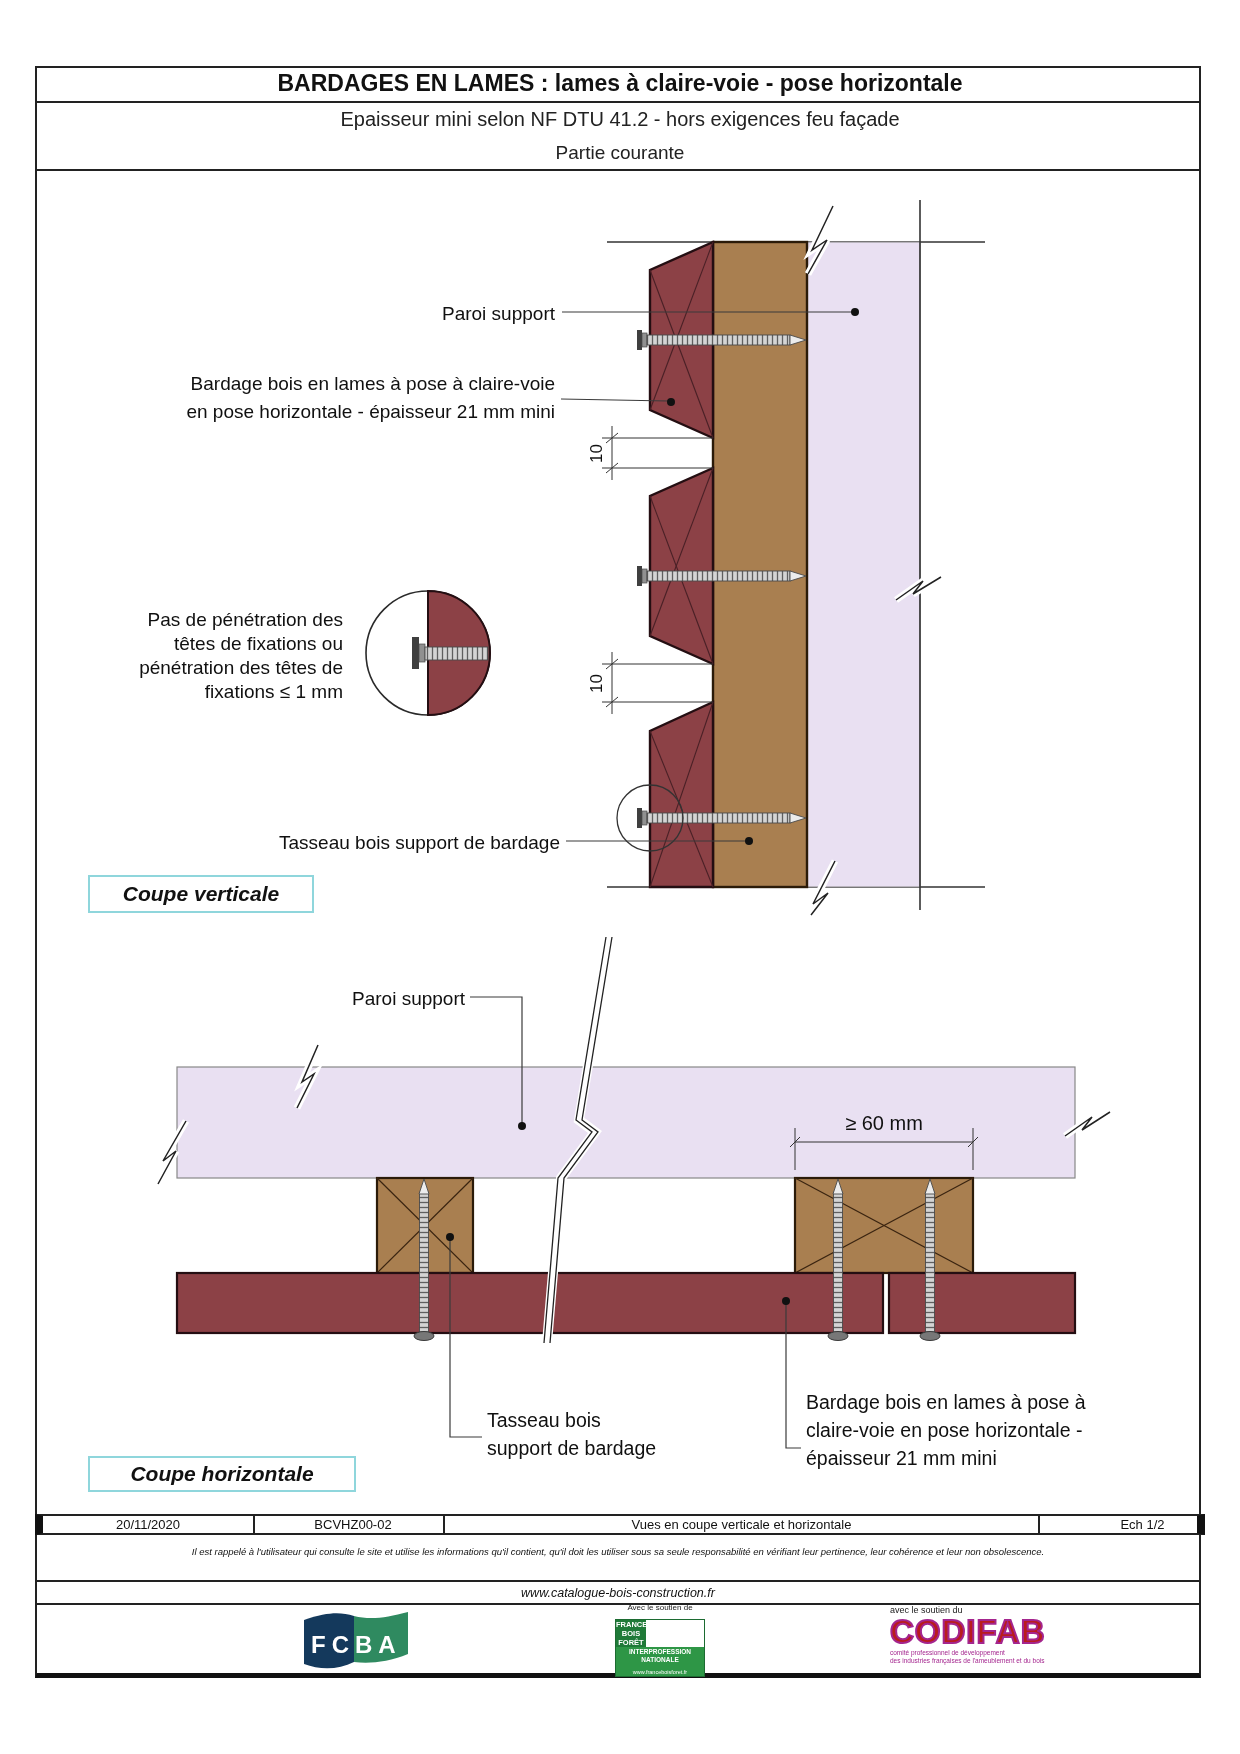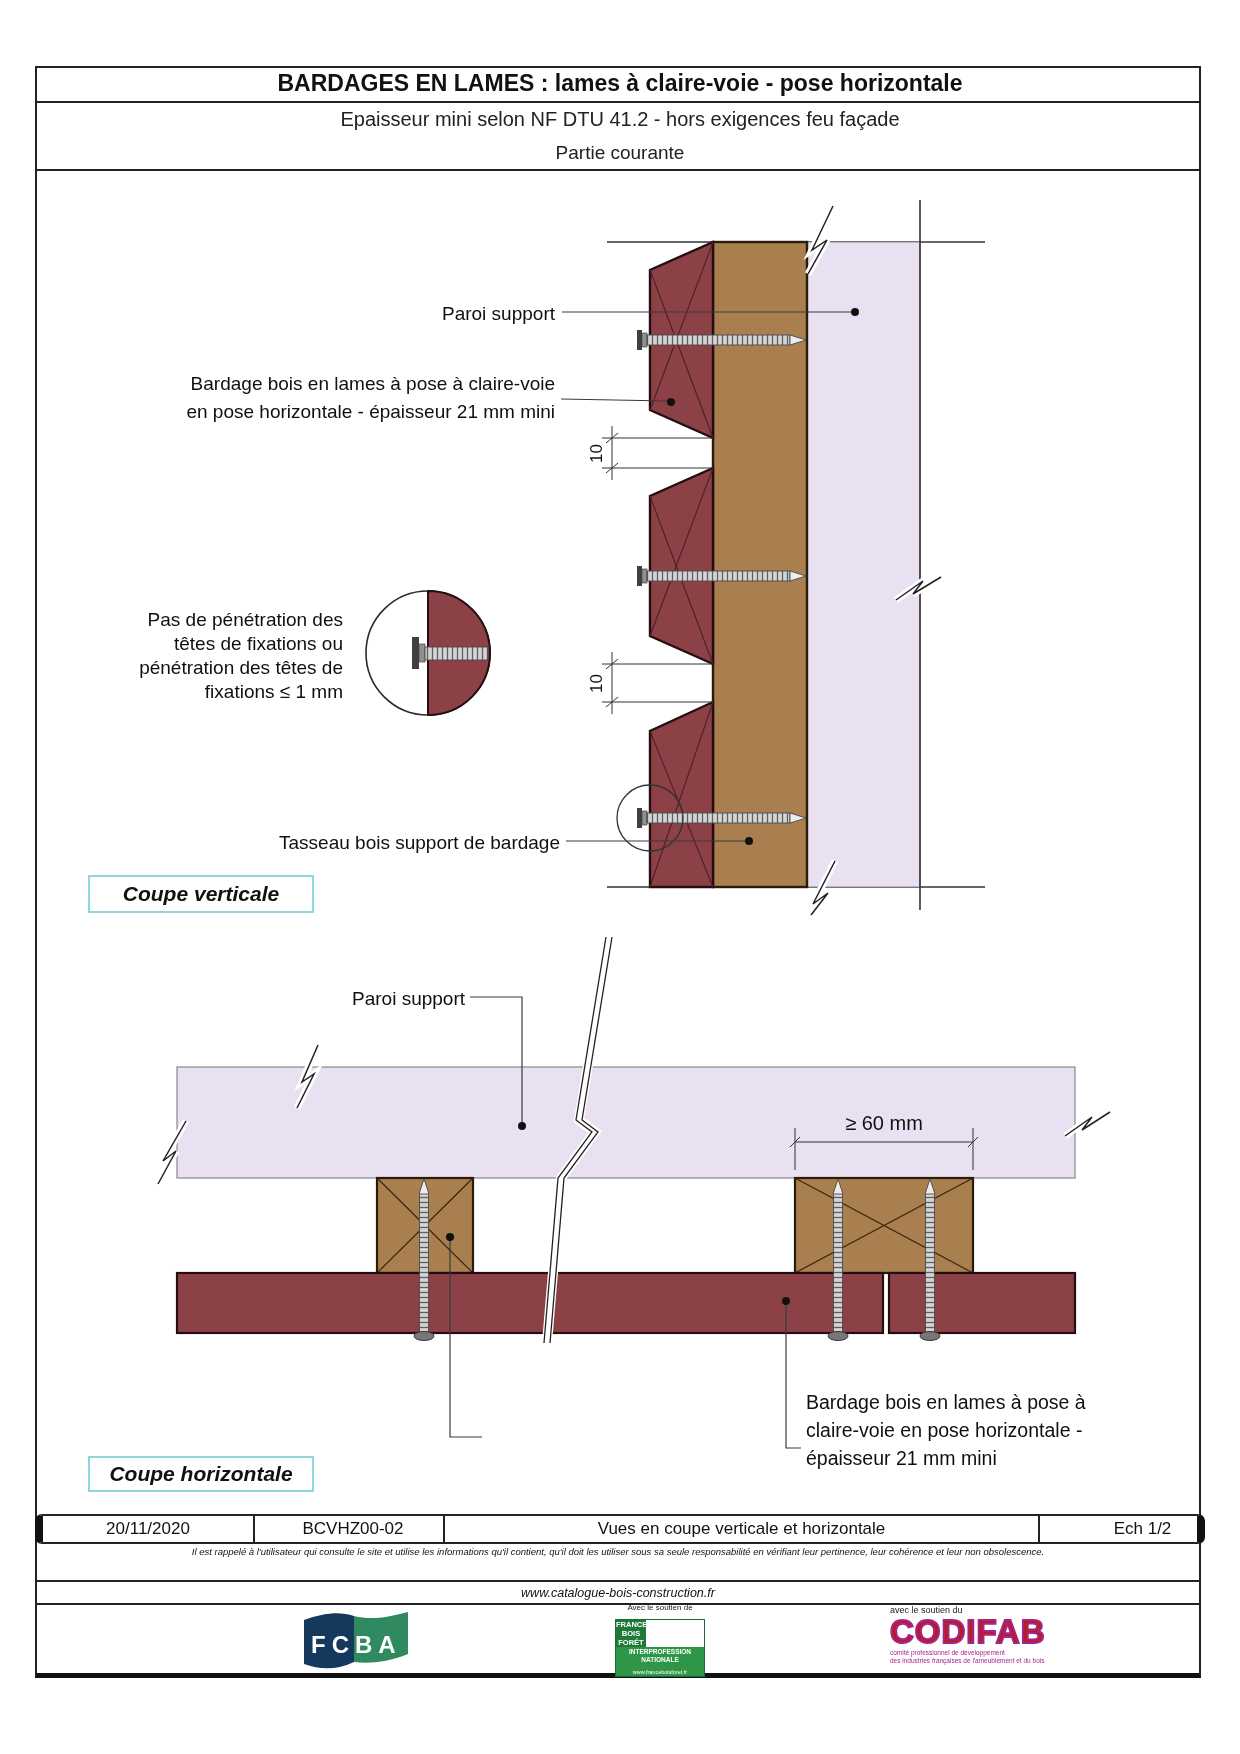--- a/index.html
+++ b/index.html
@@ -13,23 +13,23 @@
   .hdr1{top:66px;height:35px;font-size:23px;font-weight:bold;}
   .hdr2{top:103px;height:32px;font-size:20px;color:#222;}
   .hdr3{top:137px;height:32px;font-size:19px;color:#222;}
   .draw{position:absolute;left:0;top:0;}
   .lbl{position:absolute;font-size:19px;line-height:27px;color:#101010;}
   .r{text-align:right;}
   .rot{transform:rotate(-90deg);transform-origin:center;font-size:17px;text-align:center;}
   .sec-box{position:absolute;border:2px solid #8FD6DC;background:#fff;
            display:flex;align-items:center;justify-content:center;
            font-weight:bold;font-style:italic;font-size:21px;box-sizing:border-box;}
-  .ftable{position:absolute;left:35px;top:1514px;width:1170px;height:30px;
+  .ftable{position:absolute;left:35px;top:1514px;width:1170px;height:21px;
           display:flex;box-sizing:border-box;border-top:2px solid #222;border-bottom:2px solid #222;
-          border-left:8px solid #111;border-right:8px solid #111;font-size:17px;border-radius:7px;}
+          border-left:8px solid #111;border-right:8px solid #111;font-size:13px;}
   .ftable .cell{display:flex;align-items:center;justify-content:center;
                 border-right:2px solid #222;box-sizing:border-box;}
   .ftable .cell:last-child{border-right:none;padding-left:48px;}
   .c-date{width:212px;} .c-ref{width:190px;padding-left:8px;} .c-desc{width:595px;} .c-scale{flex:1;}
   .fdisc{position:absolute;left:35px;top:1542px;width:1166px;height:40px;
          border-left:2px solid #222;border-right:2px solid #222;border-bottom:2px solid #222;
          box-sizing:border-box;font-size:9.5px;font-style:italic;text-align:center;padding-top:4px;}
   .fwww{position:absolute;left:35px;top:1582px;width:1166px;height:23px;
         border-left:2px solid #222;border-right:2px solid #222;border-bottom:2px solid #222;
         box-sizing:border-box;font-size:12.5px;font-style:italic;display:flex;
@@ -251,28 +251,32 @@
   <div class="lbl rot" style="left:578px;top:670px;width:36px;">10</div>
 
   <div class="sec-box" style="left:88px;top:875px;width:226px;height:38px;">
     <span>Coupe verticale</span>
   </div>
 
   <div class="lbl" style="left:352px;top:985px;width:120px;">Paroi support</div>
 
   <div class="lbl" style="left:795px;top:1110px;width:178px;text-align:center;font-size:20px;">≥ 60 mm</div>
 
+  <div class="lbl" style="left:487px;top:1406px;width:230px;font-size:19.5px;line-height:28px;">
+    <div>Tasseau bois</div>
+    <div>support de bardage</div>
+  </div>
 
   <div class="lbl" style="left:806px;top:1388px;width:310px;font-size:19.5px;line-height:28px;">
     <div>Bardage bois en lames à pose à</div>
     <div>claire-voie en pose horizontale -</div>
     <div>épaisseur 21 mm mini</div>
   </div>
 
-  <div class="sec-box" style="left:88px;top:1456px;width:226px;height:36px;">
+  <div class="sec-box" style="left:88px;top:1456px;width:268px;height:36px;">
     <span>Coupe horizontale</span>
   </div>
 
   <div class="ftable">
     <div class="cell c-date">20/11/2020</div>
     <div class="cell c-ref">BCVHZ00-02</div>
     <div class="cell c-desc">Vues en coupe verticale et horizontale</div>
     <div class="cell c-scale">Ech 1/2</div>
   </div>
 

